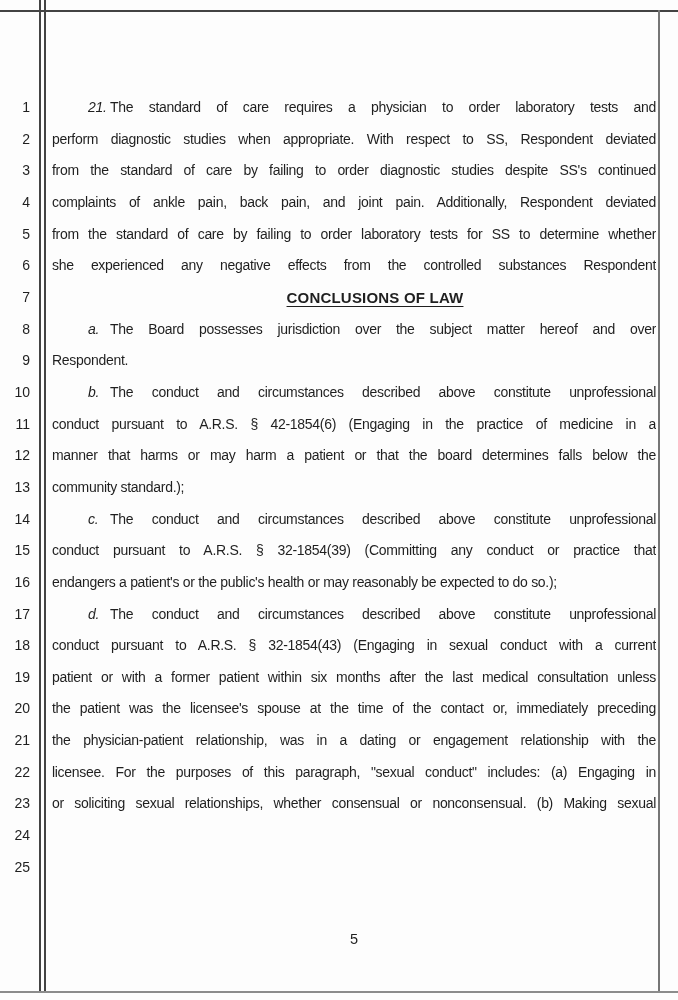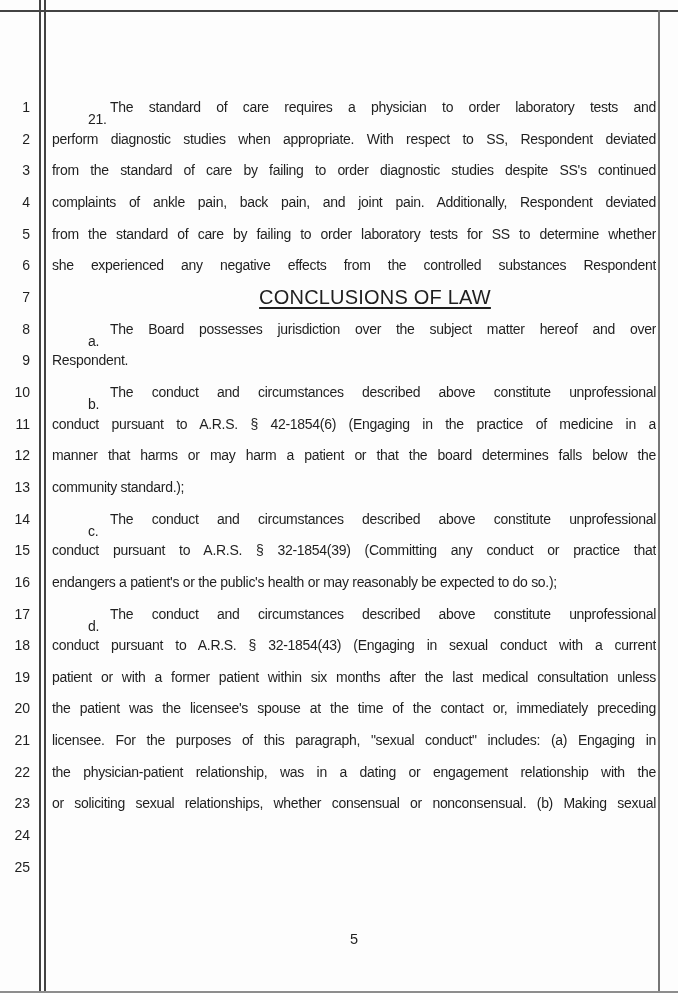--- a/index.html
+++ b/index.html
@@ -74,30 +74,30 @@
     white-space: normal;
     overflow: hidden;
     height: 31.67px;
   }
   .text-line.justify .line-text {
     text-align: justify;
     text-align-last: justify;
   }
   .text-line.indented .marker {
     position: absolute;
-    left: 36px; top: 12px;
+    left: 36px; top: 0; font-style: italic;
   }
   .text-line.indented .line-text {
     margin-left: 58px;
   }
   .text-line.heading .line-text {
     text-align: center;
     padding-left: 42px;
-    font-weight: normal;
-    font-size: 20px;
+    font-weight: bold;
+    font-size: 15px;
     letter-spacing: 0.2px;
     text-decoration: underline;
     text-underline-offset: 3px;
   }
   .page-number {
     position: absolute;
     left: 52px; top: 931px;
     width: 604px;
     text-align: center;
     font-size: 14.5px;
@@ -199,24 +199,24 @@
       <div class="text-line justify">
         <span class="line-text">conduct pursuant to A.R.S. § 32-1854(43) (Engaging in sexual conduct with a current</span>
       </div>
       <div class="text-line justify">
         <span class="line-text">patient or with a former patient within six months after the last medical consultation unless</span>
       </div>
       <div class="text-line justify">
         <span class="line-text">the patient was the licensee's spouse at the time of the contact or, immediately preceding</span>
       </div>
       <div class="text-line justify">
+        <span class="line-text">the physician-patient relationship, was in a dating or engagement relationship with the</span>
+      </div>
+      <div class="text-line justify">
         <span class="line-text">licensee.  For the purposes of this paragraph, "sexual conduct" includes: (a) Engaging in</span>
-      </div>
-      <div class="text-line justify">
-        <span class="line-text">the physician-patient relationship, was in a dating or engagement relationship with the</span>
       </div>
       <div class="text-line justify">
         <span class="line-text">or soliciting sexual relationships, whether consensual or nonconsensual. (b) Making sexual</span>
       </div>
       <div class="text-line left">
         <span class="line-text"></span>
       </div>
     </div>
 
   <div class="page-number">5</div>

